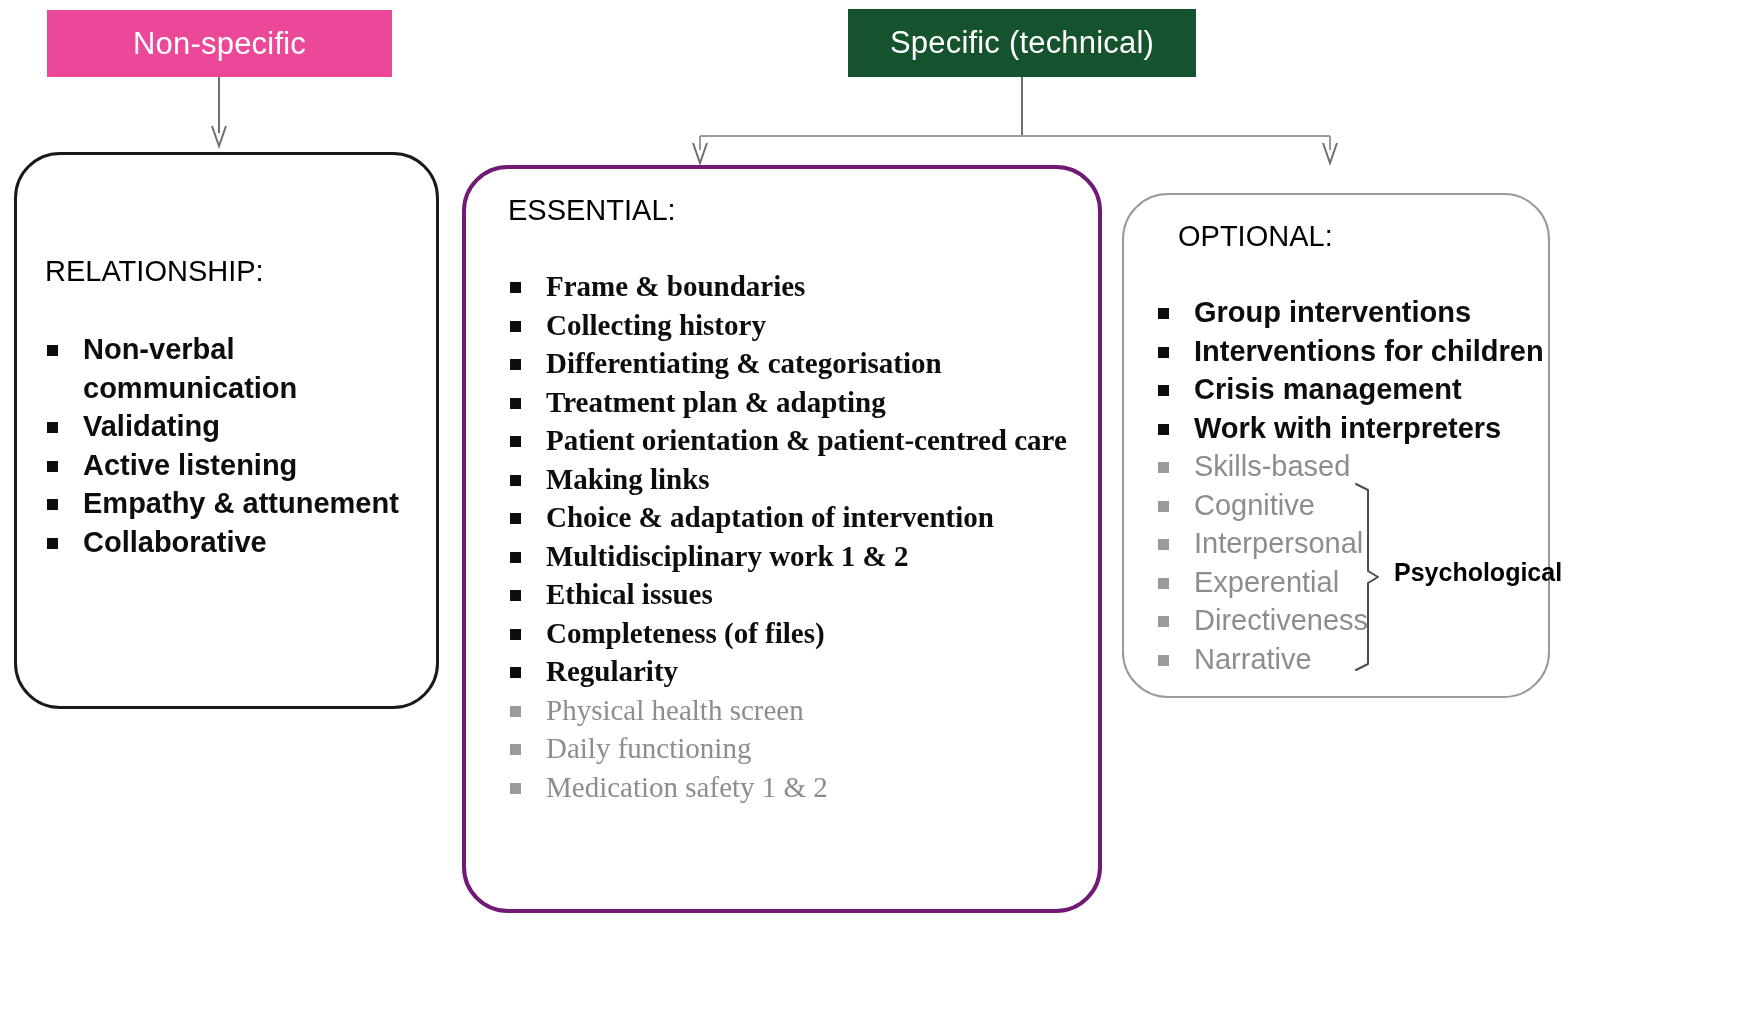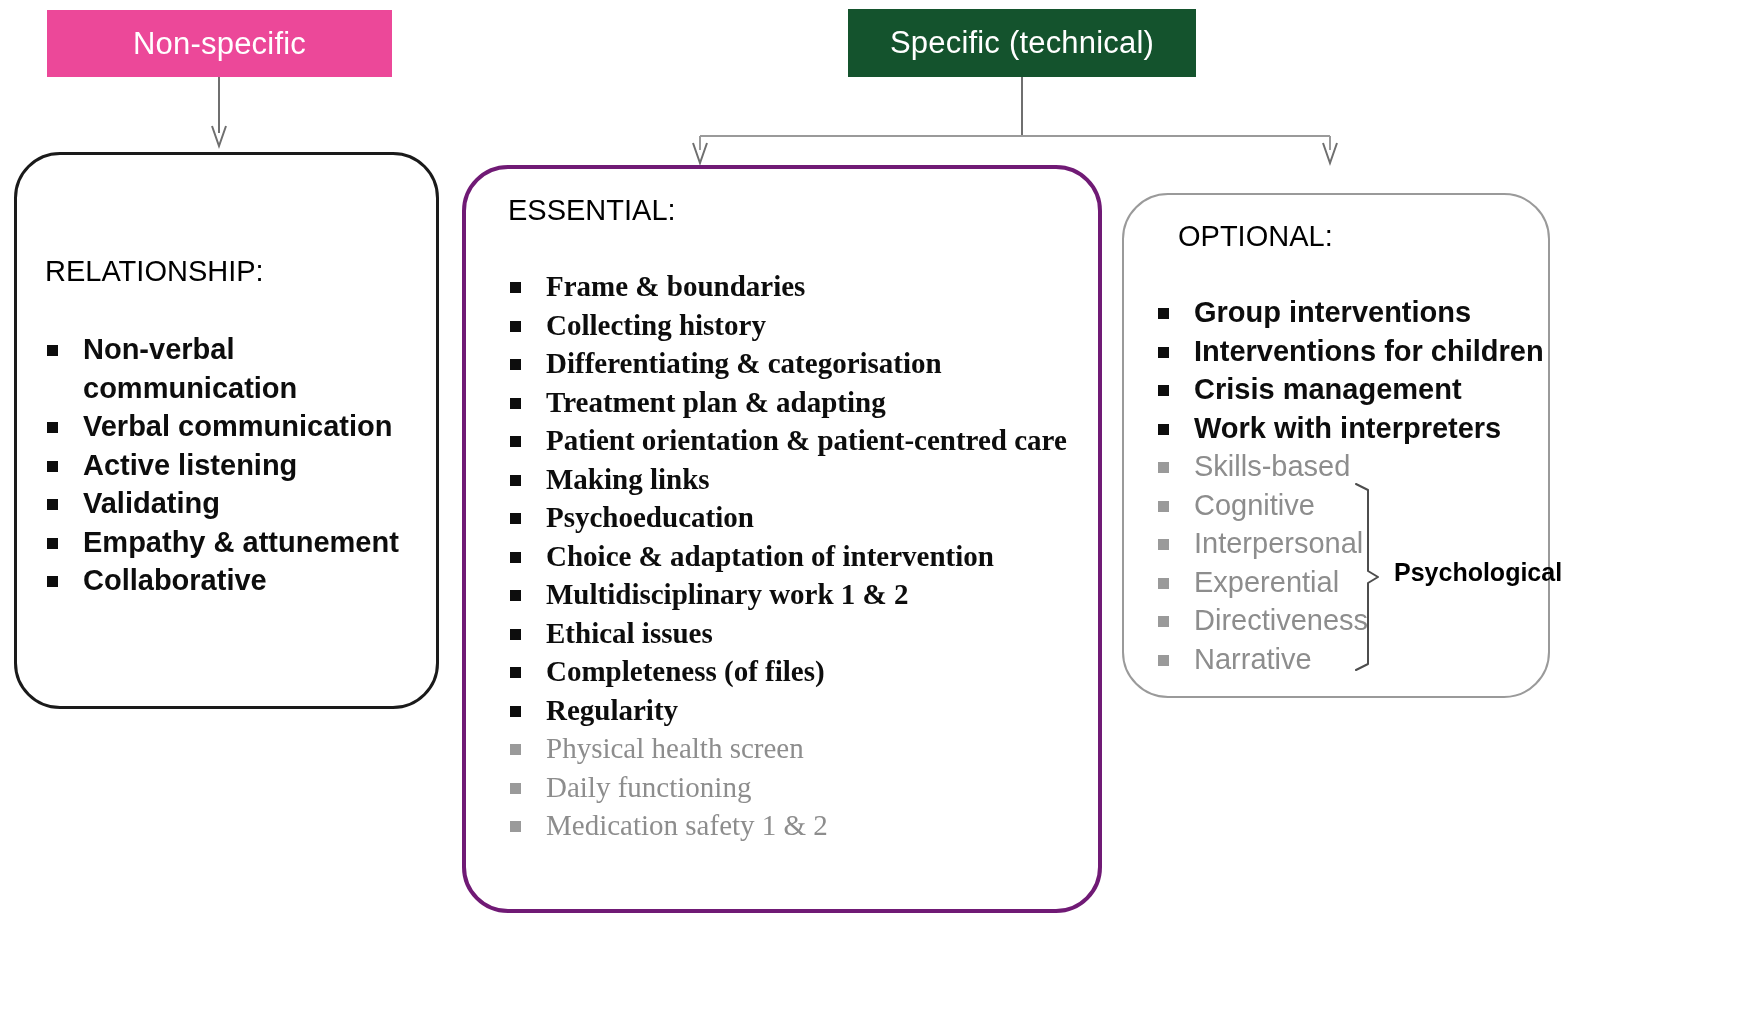--- a/index.html
+++ b/index.html
@@ -187,38 +187,36 @@
 
       <path d="M 1330 136 L 1330 150" stroke="#9a9a9a" stroke-width="2" fill="none"></path>
       <path d="M 1323 143 L 1330 163 L 1337 143" stroke="#6f6f6f" stroke-width="2" fill="none"></path>
     </g>
   </svg>
 
   <div class="panel" id="panel-relationship">
     <div class="panel-heading" id="heading-relationship">RELATIONSHIP:</div>
     <ul class="bullets" id="list-relationship">
       <li>Non-verbal communication</li>
-      <li>Verbal communication</li>
+      <li>Validating</li>
       <li>Active listening</li>
-      <li>Validating</li>
       <li>Empathy &amp; attunement</li>
       <li>Collaborative</li>
     </ul>
   </div>
 
   <div class="panel" id="panel-essential">
     <div class="panel-heading" id="heading-essential">ESSENTIAL:</div>
     <ul class="bullets" id="list-essential">
       <li>Frame &amp; boundaries</li>
       <li>Collecting history</li>
       <li>Differentiating &amp; categorisation</li>
       <li>Treatment plan &amp; adapting</li>
       <li>Patient orientation &amp; patient-centred care</li>
       <li>Making links</li>
-      <li>Psychoeducation</li>
       <li>Choice &amp; adaptation of intervention</li>
       <li>Multidisciplinary work 1 &amp; 2</li>
       <li>Ethical issues</li>
       <li>Completeness (of files)</li>
       <li>Regularity</li>
       <li class="dim">Physical health screen</li>
       <li class="dim">Daily functioning</li>
       <li class="dim">Medication safety 1 &amp; 2</li>
     </ul>
   </div>

